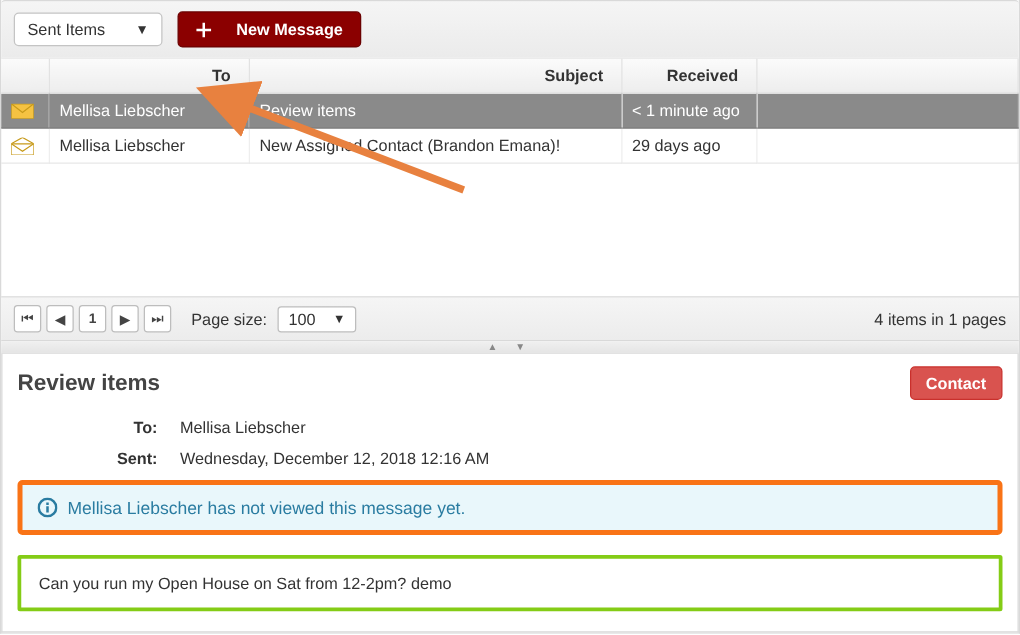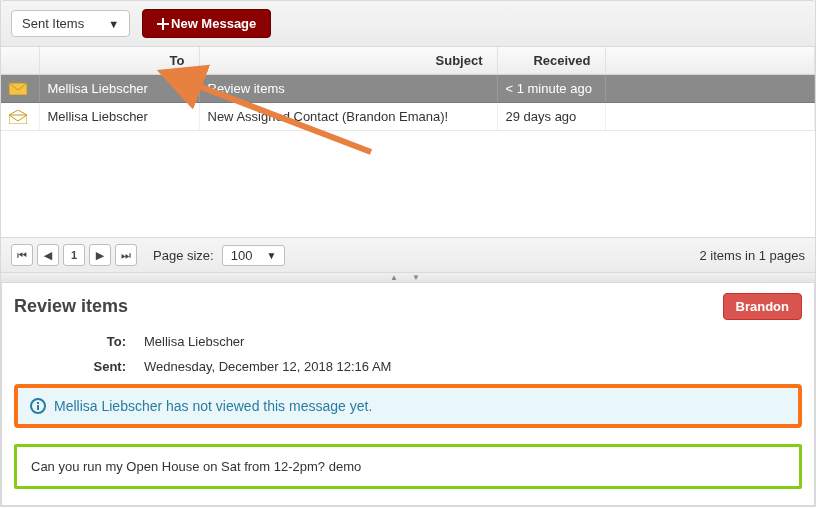--- a/index.html
+++ b/index.html
@@ -38,21 +38,21 @@
     border-radius: 4px;
     padding: 5px 10px;
     cursor: pointer;
     font-size: 13px;
   }
   .folder-select .caret { font-size: 11px; color: #333; }
 
   .new-msg-btn {
     display: inline-flex;
     align-items: center;
-    gap: 2px;
+    gap: 20px;
     background: #8b0000;
     color: #fff;
     border: 1px solid #6a0000;
     border-radius: 4px;
     padding: 6px 14px;
     font-weight: bold;
     font-size: 13px;
     cursor: pointer;
   }
   .new-msg-btn svg { fill: #fff; }
@@ -278,30 +278,30 @@
       <span class="pg-btn">◀</span>
       <span class="pg-btn pg-cur">1</span>
       <span class="pg-btn">▶</span>
       <span class="pg-btn">⏭</span>
       <span class="page-size-label">Page size:</span>
       <span class="page-size">
         <span>100</span>
         <span class="caret-d">▼</span>
       </span>
     </div>
-    <div>2 items in 1 pages</div>
+    <div>4 items in 1 pages</div>
   </div>
 
   <div class="splitter">▲&nbsp;▼</div>
 
   <div class="detail">
     <div class="detail-top">
       <span class="detail-title">Review items</span>
       <button class="delete-btn">
-        <span>Brandon</span>
+        <span>Contact</span>
       </button>
     </div>
 
     <div class="kv-row">
       <span class="kv-label">To:</span>
       <span class="kv-val">Mellisa Liebscher</span>
     </div>
     <div class="kv-row">
       <span class="kv-label">Sent:</span>
       <span class="kv-val">Wednesday, December 12, 2018 12:16 AM</span>

